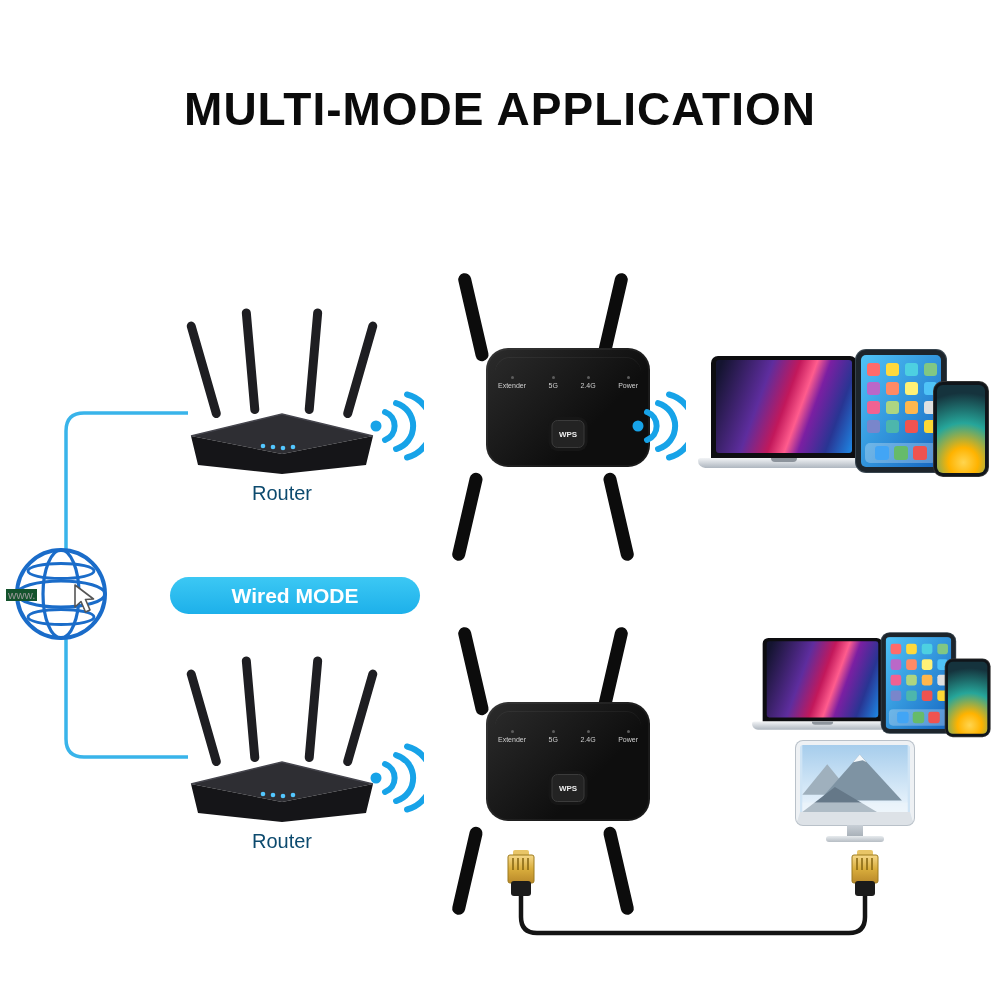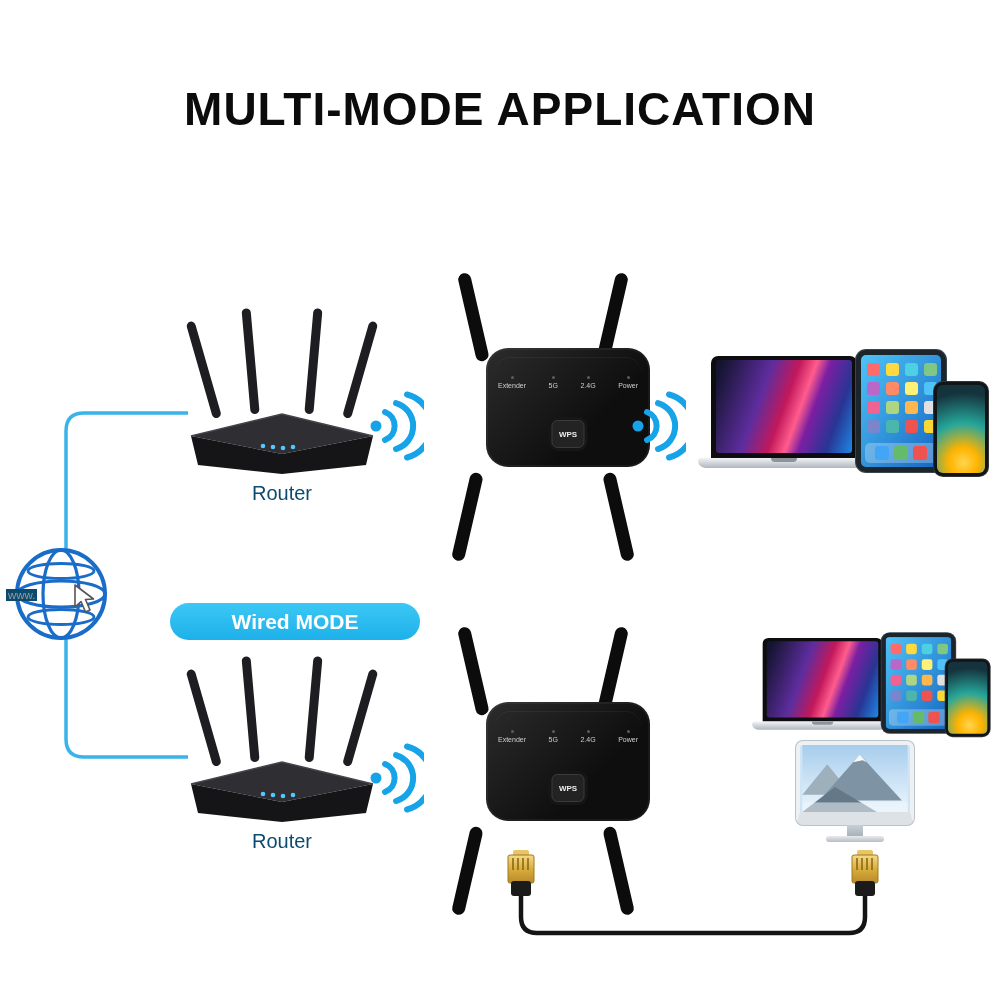--- a/index.html
+++ b/index.html
@@ -51,21 +51,21 @@
   .phone { position:absolute; background:#10151a; border-radius:9px; padding:3px; box-shadow:0 0 0 1px #333; z-index:3; }
   .phone-screen { width:100%; height:100%; border-radius:6px;
       background:radial-gradient(circle at 55% 88%, #ffd54f 0%, #ffb300 18%, #26a69a 48%, #15333d 85%); }
   .monitor { position:absolute; width:118px; z-index:4; }
   .mon-screen { width:118px; height:84px; border:4px solid #eef1f4; border-bottom:13px solid #dde2e7;
       border-radius:7px; box-shadow:0 0 0 1px #b9c1c9; overflow:hidden; background:#cfe4f5; }
   .mon-screen svg { display:block; width:100%; height:100%; }
   .mon-neck { width:16px; height:11px; margin:0 auto; background:linear-gradient(#c8cfd6,#a9b1b9); }
   .mon-foot { width:58px; height:6px; margin:0 auto; background:linear-gradient(#e7ebee,#b6bdc4); border-radius:3px; }
 
-  .www { position:absolute; left:6px; top:589px; font-size:11.5px; color:#9a9a9a; background:#0c4a6e; padding:0 2px; }
+  .www { position:absolute; left:6px; top:589px; font-size:11.5px; color:#9a9a9a; background:#14532d; padding:0 2px; }
 </style>
 </head>
 <body>
 
 <div class="stage">
 
   <h1 class="title">MULTI-MODE APPLICATION</h1>
 
   <svg class="abs" style="left:0;top:0" width="1000" height="1000" viewBox="0 0 1000 1000">
     <path d="M188,413 H84 Q66,413 66,431 V739 Q66,757 84,757 H188" fill="none" stroke="#39b4ea" stroke-width="3.5"></path>
@@ -175,21 +175,21 @@
         <rect x="14" y="91" width="14" height="14" rx="3" fill="#42a5f5"></rect>
         <rect x="33" y="91" width="14" height="14" rx="3" fill="#66bb6a"></rect>
         <rect x="52" y="91" width="14" height="14" rx="3" fill="#ef5350"></rect>
       </svg>
     </div>
     <div class="phone" style="left:236px;top:32px;width:54px;height:94px">
       <div class="phone-screen"></div>
     </div>
   </div>
 
-  <div class="badge" style="left:170px;top:603px">Wired MODE</div>
+  <div class="badge" style="left:170px;top:577px">Wired MODE</div>
 
   <svg class="abs" style="left:183px;top:648px" width="198" height="178" viewBox="0 0 198 178">
     <g fill="#1e1e22">
       <rect x="-4.5" y="-98" width="9" height="100" rx="4.5" transform="translate(34,116) rotate(-16)"></rect>
       <rect x="-4.5" y="-104" width="9" height="106" rx="4.5" transform="translate(72,112) rotate(-5)"></rect>
       <rect x="-4.5" y="-104" width="9" height="106" rx="4.5" transform="translate(126,112) rotate(5)"></rect>
       <rect x="-4.5" y="-98" width="9" height="100" rx="4.5" transform="translate(164,116) rotate(16)"></rect>
     </g>
     <polygon points="8,136 99,114 190,136 99,154" fill="#2e2e33"></polygon>
     <polygon points="8,136 15,165 99,174 183,165 190,136 99,154" fill="#151518"></polygon>

